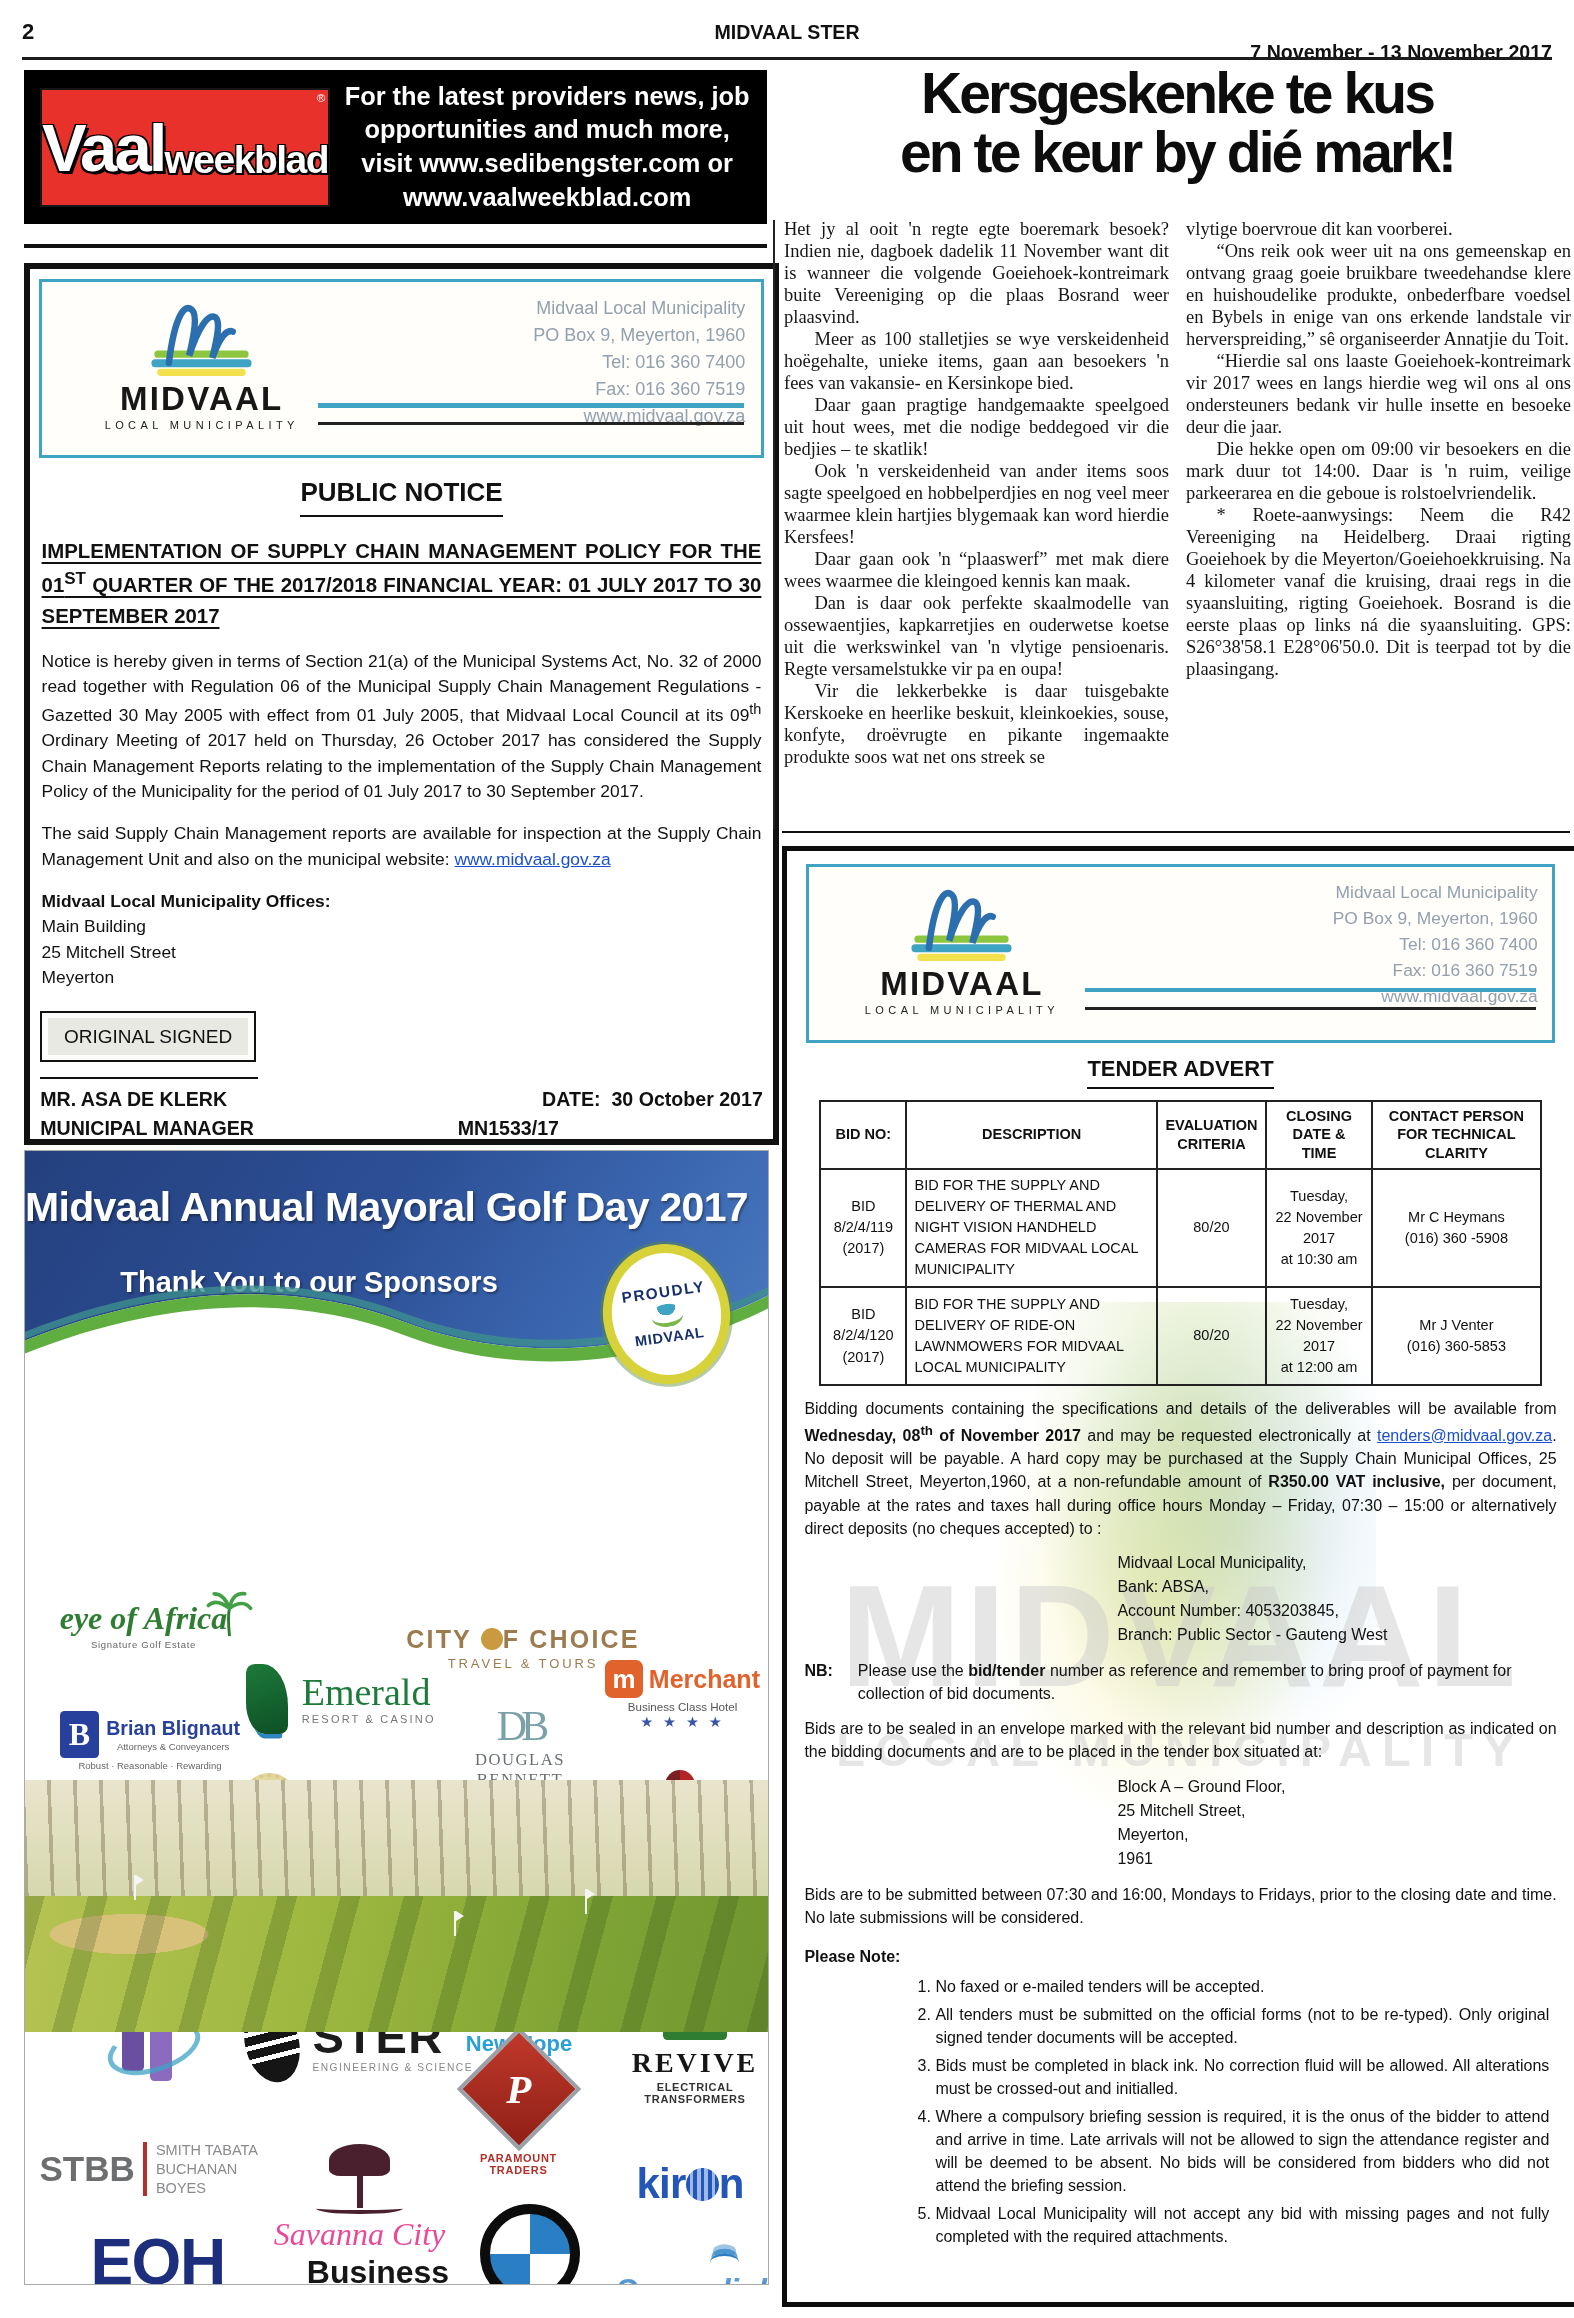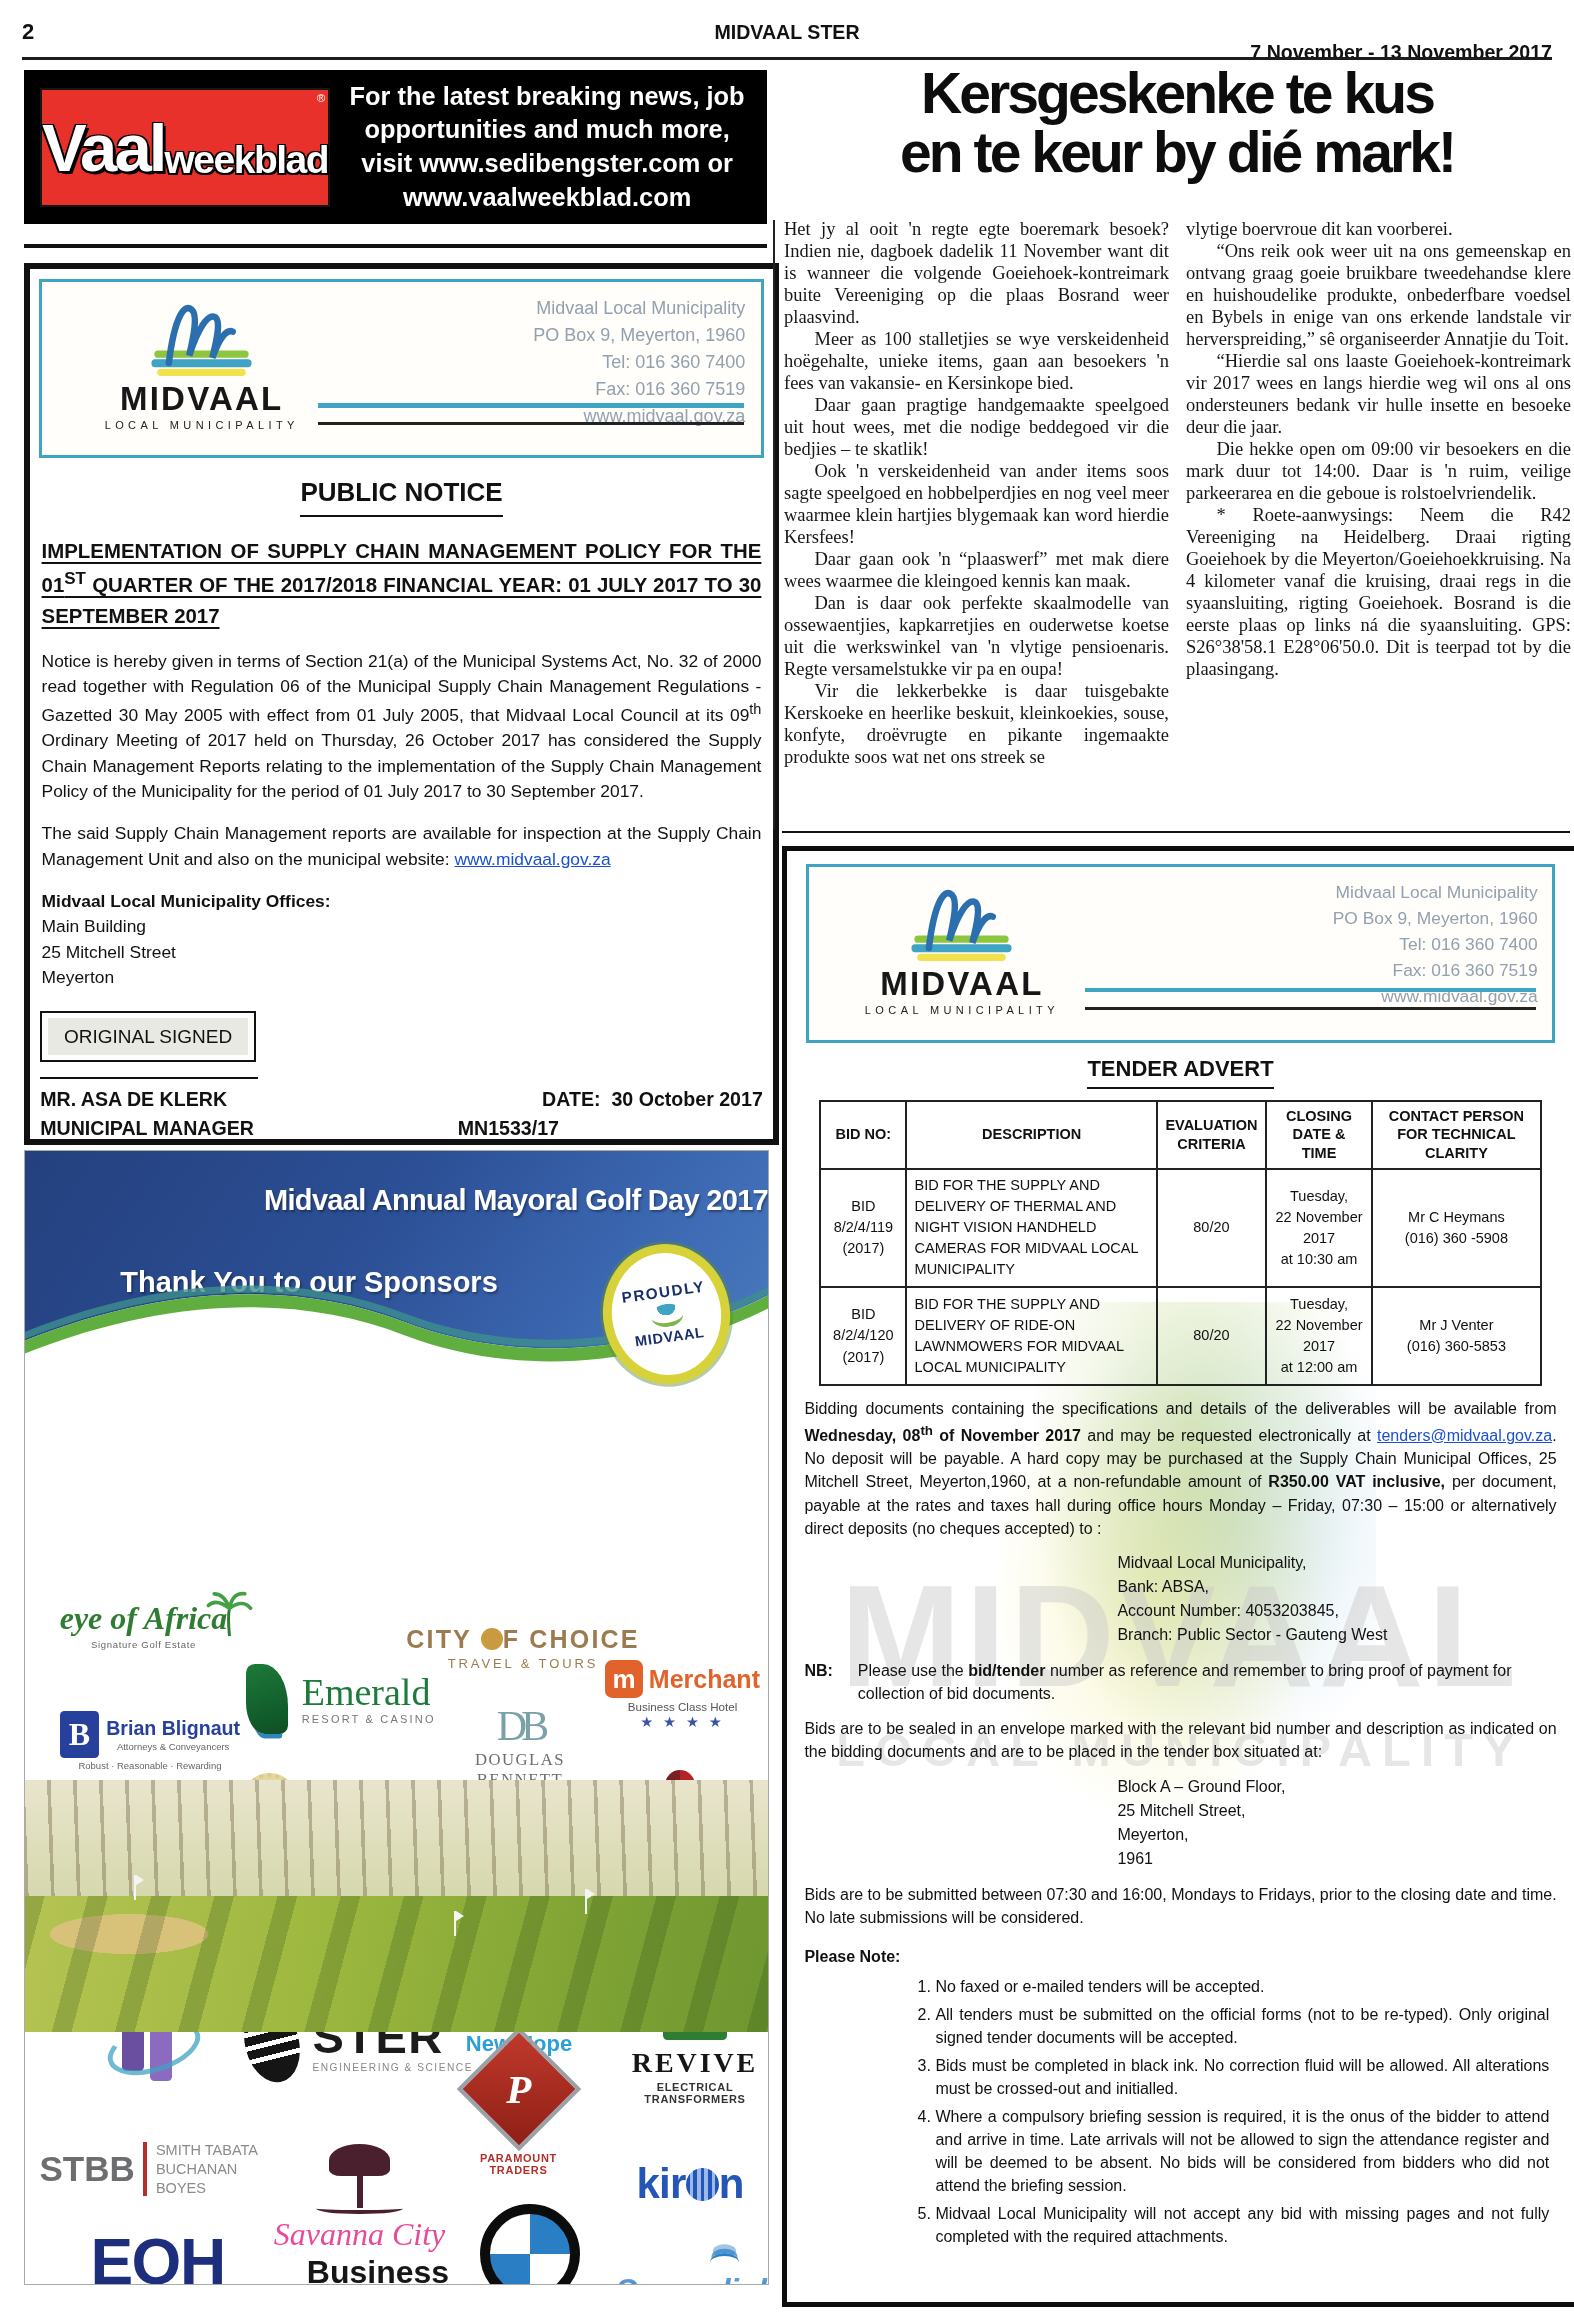--- a/index.html
+++ b/index.html
@@ -49,22 +49,22 @@
   .pn-offices .lbl{font-weight:bold;}
   .stamp{margin:20.4px 0 0 10.2px;border:2.9px solid #111;display:inline-block;padding:5.8px;background:#fdfdfb;}
   .stamp span{display:inline-block;background:#e9e9e4;padding:4.4px 16px;font-size:19px;}
   .sig{margin:14.5px 10.2px 0;}
   .sig .line{width:218px;border-top:2.2px solid #111;margin-bottom:5.8px;}
   .sig-row{display:flex;justify-content:space-between;font-weight:bold;font-size:19.6px;line-height:1.5;}
   .sig-row .mid{flex:1;text-align:center;}
   
   .golf{position:absolute;left:24px;top:1150px;width:743px;height:1133px;overflow:hidden;background:#fff;border:0.7px solid #aaa;}
   .golf-blue{position:relative;height:218px;background:linear-gradient(125deg,#24407e 0%,#2c4f95 45%,#3b67b0 75%,#4a7ac0 100%);}
-  .golf-title{position:absolute;left:0;right:0;top:33px;text-align:right;color:#fff;font-weight:bold;
-              font-size:29px;letter-spacing:-0.7px;text-shadow:1.5px 1.5px 2.2px rgba(0,0,0,.35);}
+  .golf-title{position:absolute;left:0;right:8px;top:33px;text-align:left;color:#fff;font-weight:bold;
+              font-size:41px;letter-spacing:-0.7px;text-shadow:1.5px 1.5px 2.2px rgba(0,0,0,.35);}
   .golf-sub{position:absolute;left:44px;width:480px;top:115px;text-align:center;color:#fff;font-weight:bold;
             font-size:29px;text-shadow:1.5px 1.5px 2.2px rgba(0,0,0,.35);}
   .badge{position:absolute;right:38px;top:93px;width:109px;height:122px;border-radius:50%;
          border:9.5px solid #d8d23a;background:#fff;z-index:5;box-shadow:0 0 0 2.9px rgba(90,140,60,.45);
          display:flex;flex-direction:column;align-items:center;justify-content:center;transform:rotate(-8deg);}
   .badge .b1{font-size:15.3px;font-weight:bold;color:#17306b;letter-spacing:1.5px;}
   .badge .bm{width:32px;height:19px;border-bottom:4.4px solid #7ab648;margin:2.9px 0;
              background:radial-gradient(circle at 50% 10%,#3fa3c4 0 40%,transparent 41%);border-radius:50%;}
   .badge .b2{font-size:14.5px;font-weight:bold;color:#17306b;letter-spacing:0.7px;}
   .wave{position:absolute;left:0;bottom:-1.5px;width:100%;height:109px;z-index:2;}
@@ -256,21 +256,21 @@
   </div>
   <div class="hdr-rule"></div>
 
   <div class="vaal-ad">
     <div class="vaal-logo">
       <span class="vaal-big">Vaal</span>
         <span class="vaal-small">weekblad</span>
       <span class="vaal-reg">®</span>
     </div>
     <div class="vaal-text">
-      <div>For the latest breaking news, job</div>
+      <div>For the latest providers news, job</div>
       <div>opportunities and much more,</div>
       <div>visit www.sedibengster.com or</div>
       <div>www.vaalweekblad.com</div>
     </div>
   </div>
   <div class="left-rule"></div>
 
   <div class="notice">
     <div class="lh">
       <div class="lh-logo">

